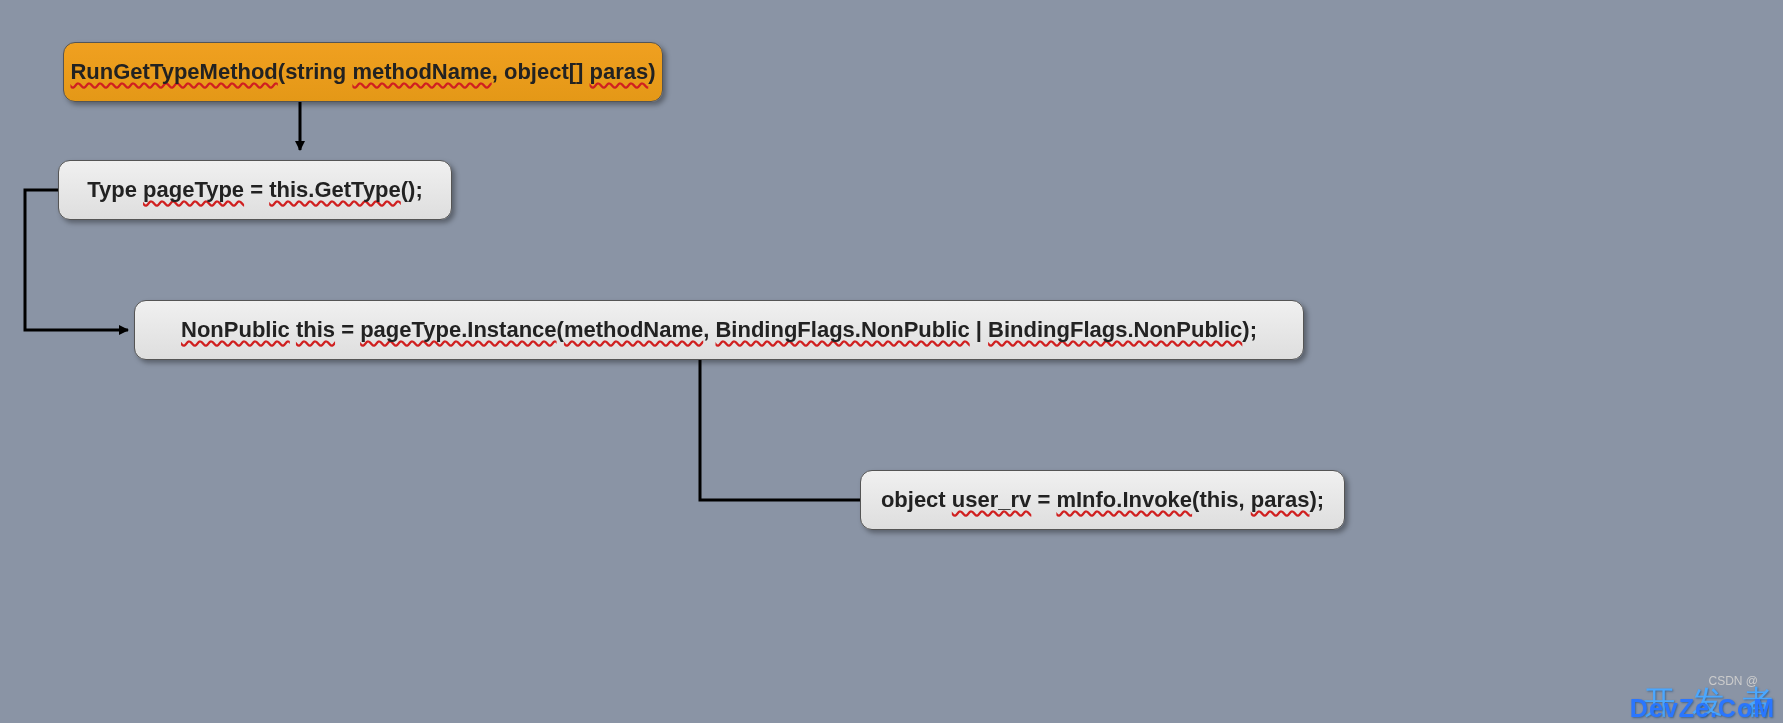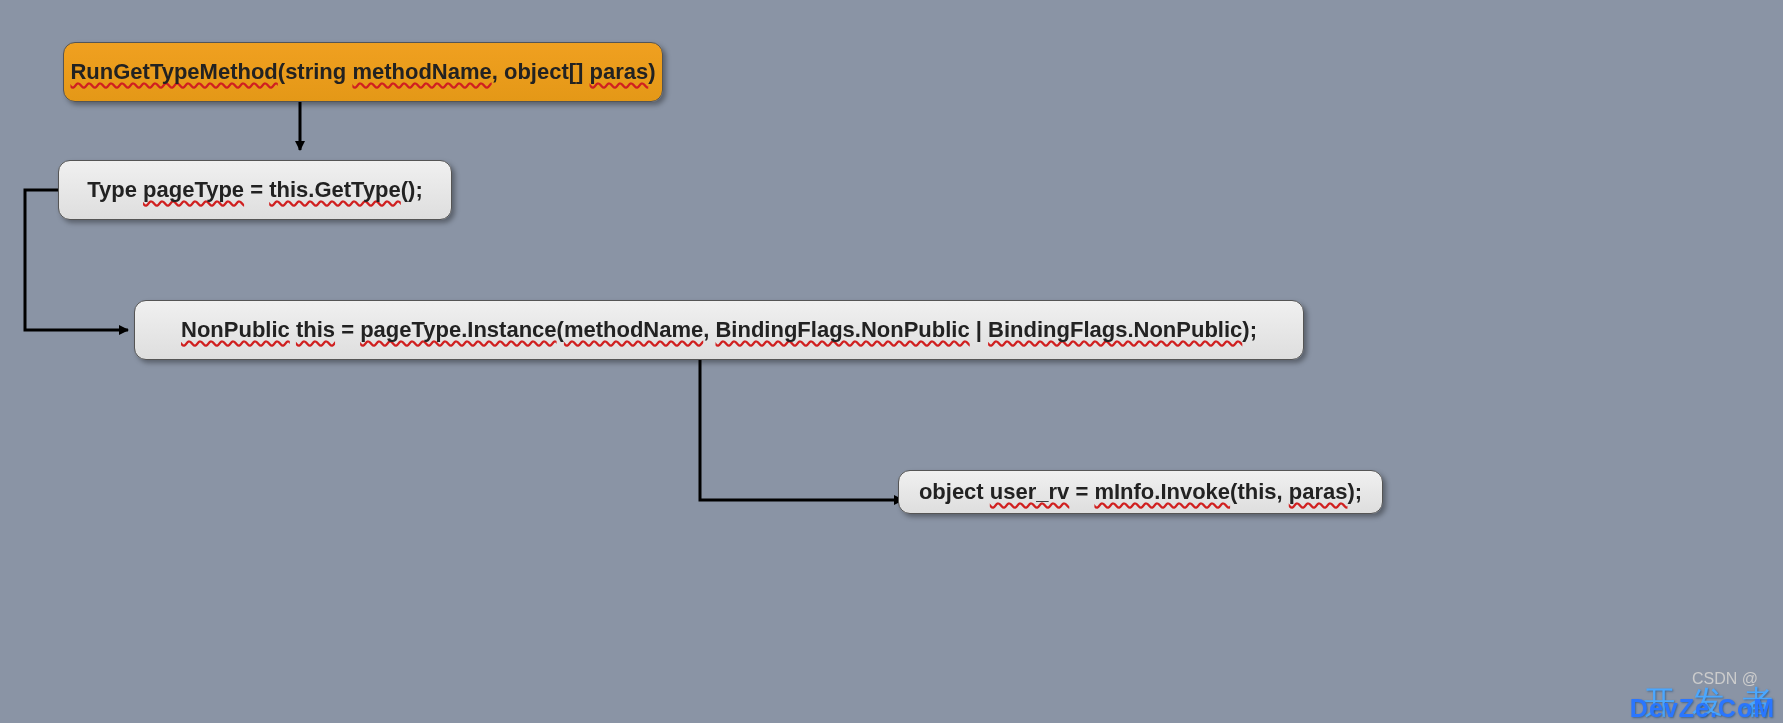--- a/index.html
+++ b/index.html
@@ -38,21 +38,21 @@
   .u {
     text-decoration: underline wavy #d02020;
     text-decoration-skip-ink: none;
     text-underline-offset: 3px;
   }
 
   svg.arrows { position:absolute; left:0; top:0; pointer-events:none; }
 
   .watermark1 {
     position:absolute; right:25px; bottom:35px;
-    font-size:16px; color:#ccc; font-weight:400; font-family:Arial,sans-serif;
+    font-size:12px; color:#ccc; font-weight:400; font-family:Arial,sans-serif;
   }
   .watermark2 {
     position:absolute; right:6px; bottom:-2px;
     font-size:32px; color:#4aa7ff; letter-spacing:4px;
     font-family:"Microsoft YaHei","SimHei",sans-serif;
     text-shadow:1px 1px 2px rgba(0,60,120,.5);
   }
   .watermark3 {
     position:absolute; right:8px; bottom:0;
     font-size:25px; font-weight:700; color:#2a76ff;
@@ -80,21 +80,21 @@
 
   <div id="n1" class="node orange" style="left: 63px; top: 35px; width: 600px; height: 60px;">
       <span><span class="u">RunGetTypeMethod</span><span>(string </span><span class="u">methodName</span><span>, object[] </span><span class="u">paras</span><span>)</span></span>
     </div>
   <div id="n2" class="node grey" style="left: 58px; top: 160px; width: 394px; height: 60px;">
       <span><span>Type </span><span class="u">pageType</span><span> = </span><span class="u">this.GetType</span><span>();</span></span>
     </div>
   <div id="n3" class="node grey" style="left: 134px; top: 300px; width: 1170px; height: 60px;">
       <span><span class="u">NonPublic</span><span> </span><span class="u">this</span><span> = </span><span class="u">pageType.Instance</span><span>(</span><span class="u">methodName</span><span>, </span><span class="u">BindingFlags.NonPublic</span><span> | </span><span class="u">BindingFlags.NonPublic</span><span>);</span></span>
     </div>
-  <div id="n4" class="node grey" style="left: 898px; top: 470px; width: 485px; height: 44px;">
+  <div id="n4" class="node grey" style="left: 860px; top: 470px; width: 485px; height: 60px;">
       <span><span>object </span><span class="u">user_rv</span><span> = </span><span class="u">mInfo.Invoke</span><span>(this, </span><span class="u">paras</span><span>);</span></span>
     </div>
 
   <span class="watermark1">CSDN @</span>
   <span class="watermark2">开 发 者</span>
   <span class="watermark3">DevZe.CoM</span>
 
 </div>
 
 </body></html>

